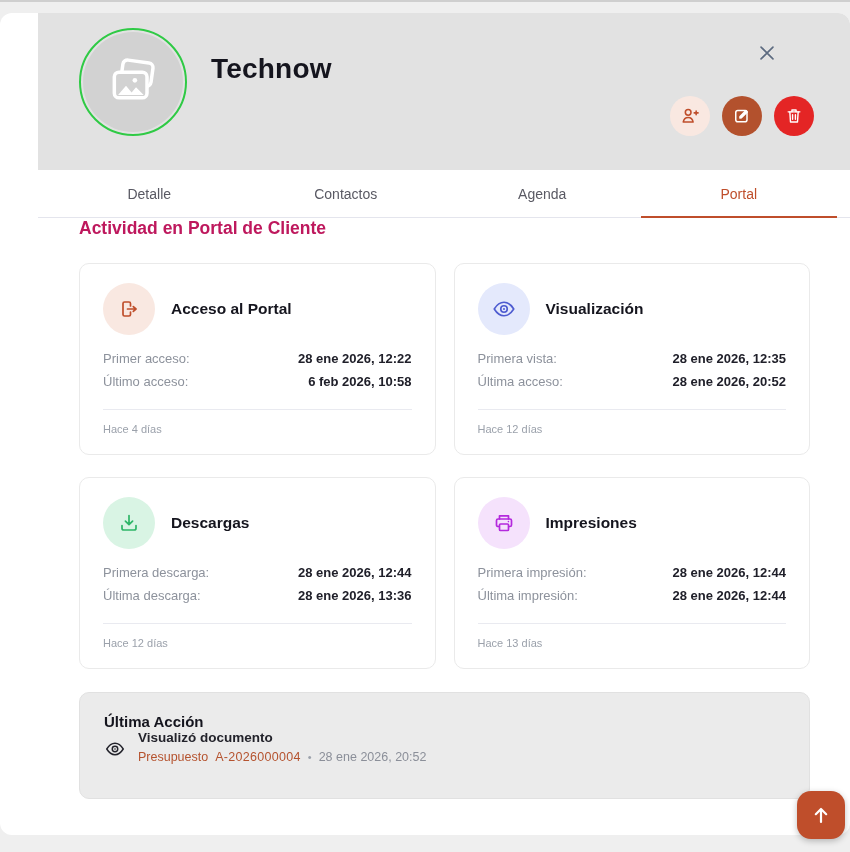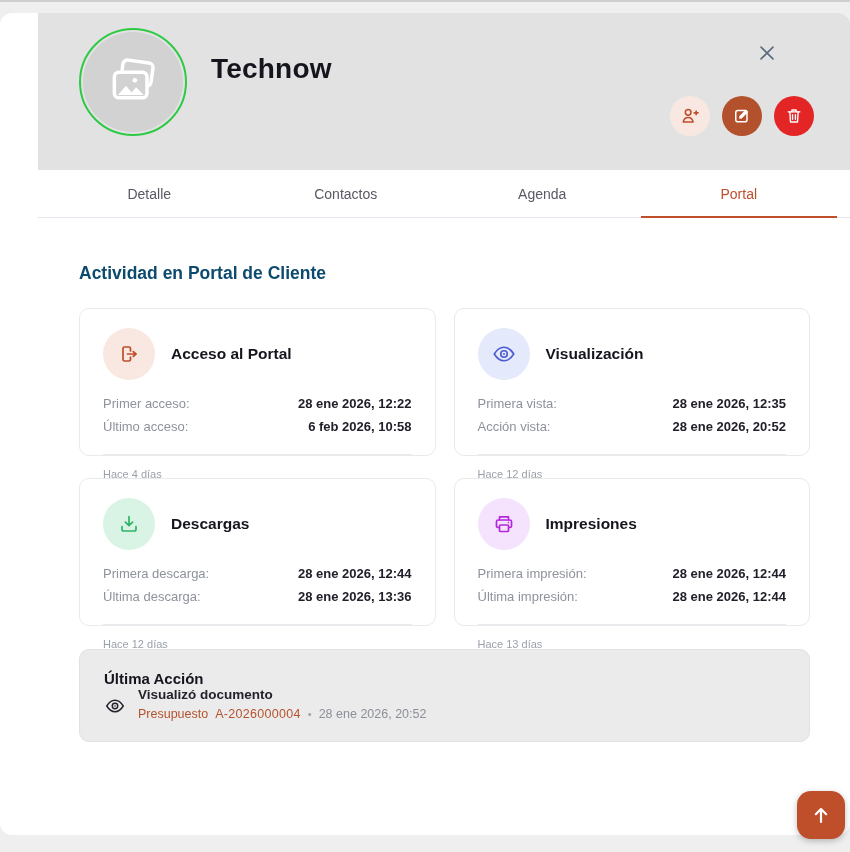--- a/index.html
+++ b/index.html
@@ -34,43 +34,43 @@
   .tabs { display:flex; height:48px; padding:0 13px; background:#fff;
           border-bottom:1px solid #e4e5ed; }
   .tab { flex:1; display:flex; align-items:center; justify-content:center; font-size:14px;
          color:#595963; cursor:pointer; position:relative; }
   .tab.active { color:#bf4e2b; }
   .tab.active::after { content:""; position:absolute; left:0; right:0; bottom:-1px; height:2px;
                        background:#bf4e2b; }
 
   
   .main { padding:0 40px 0 41px; }
-  .section-title { margin-top:45px; font-size:17.5px; font-weight:700; color:#0c4a6e; }
+  .section-title { font-size:17.5px; font-weight:700; color:#be185d; }
 
   .cards-grid { display:grid; grid-template-columns:1fr 1fr; column-gap:18px; row-gap:22px;
                 margin-top:24px; }
-  .card { height:148px; background:#fff; border:1px solid #eaeaea; border-radius:10px;
+  .card { height:192px; background:#fff; border:1px solid #eaeaea; border-radius:10px;
           padding:19px 23px 0 23px; }
   .card-head { display:flex; align-items:center; gap:16px; }
   .icon-circle { width:52px; height:52px; border-radius:50%; display:flex; align-items:center;
                  justify-content:center; flex:0 0 52px; }
   .ic-rust   { background:#f9e8e1; color:#bf4e2b; }
   .ic-indigo { background:#e4e9fc; color:#4d5bd0; }
   .ic-green  { background:#d9f4e4; color:#2eb567; }
   .ic-purple { background:#f5e2fc; color:#b429dd; }
   .card-title { font-size:15.5px; font-weight:700; color:#15151e; }
   .card-rows { margin-top:16px; }
   .card-row { display:flex; justify-content:space-between; align-items:baseline; height:23px; }
   .row-label { font-size:13px; color:#8d929c; }
   .row-value { font-size:13px; font-weight:700; color:#20202a; }
   .card-divider { margin-top:12px; border-top:1px solid #e9eaf0; }
   .card-footer { margin-top:13px; font-size:11px; color:#9ba1ab; }
 
   
-  .last-action { margin-top:23px; height:93px; background:#ebebeb; border:1px solid #e1e1e1;
+  .last-action { margin-top:23px; height:107px; background:#ebebeb; border:1px solid #e1e1e1;
                  border-radius:10px; padding:20px 24px; }
   .la-title { font-size:15px; font-weight:700; color:#15151e; }
   .la-row { display:flex; gap:12px; align-items:flex-start; }
   .la-eye { color:#23232b; margin-top:8px; }
   .la-action { font-size:13.5px; font-weight:600; color:#23232b; }
   .la-doc-line { margin-top:5px; font-size:12.5px; display:flex; align-items:center; gap:7px; }
   .doc-type, .doc-ref { color:#b5532f; }
   .doc-ref { letter-spacing:.3px; }
   .la-sep { color:#9ba1ab; font-size:11px; }
   .la-time { color:#8b8f99; }
@@ -189,21 +189,21 @@
               </svg>
             </div>
             <h3 class="card-title">Visualización</h3>
           </div>
           <div class="card-rows">
             <div class="card-row">
               <span class="row-label">Primera vista:</span>
               <span class="row-value">28 ene 2026, 12:35</span>
             </div>
             <div class="card-row">
-              <span class="row-label">Acción vista:</span>
+              <span class="row-label">Última acceso:</span>
               <span class="row-value">28 ene 2026, 20:52</span>
             </div>
           </div>
           <div class="card-divider"></div>
           <div class="card-footer">Hace 12 días</div>
         </section>
 
         <section class="card">
           <div class="card-head">
             <div class="icon-circle ic-green">

